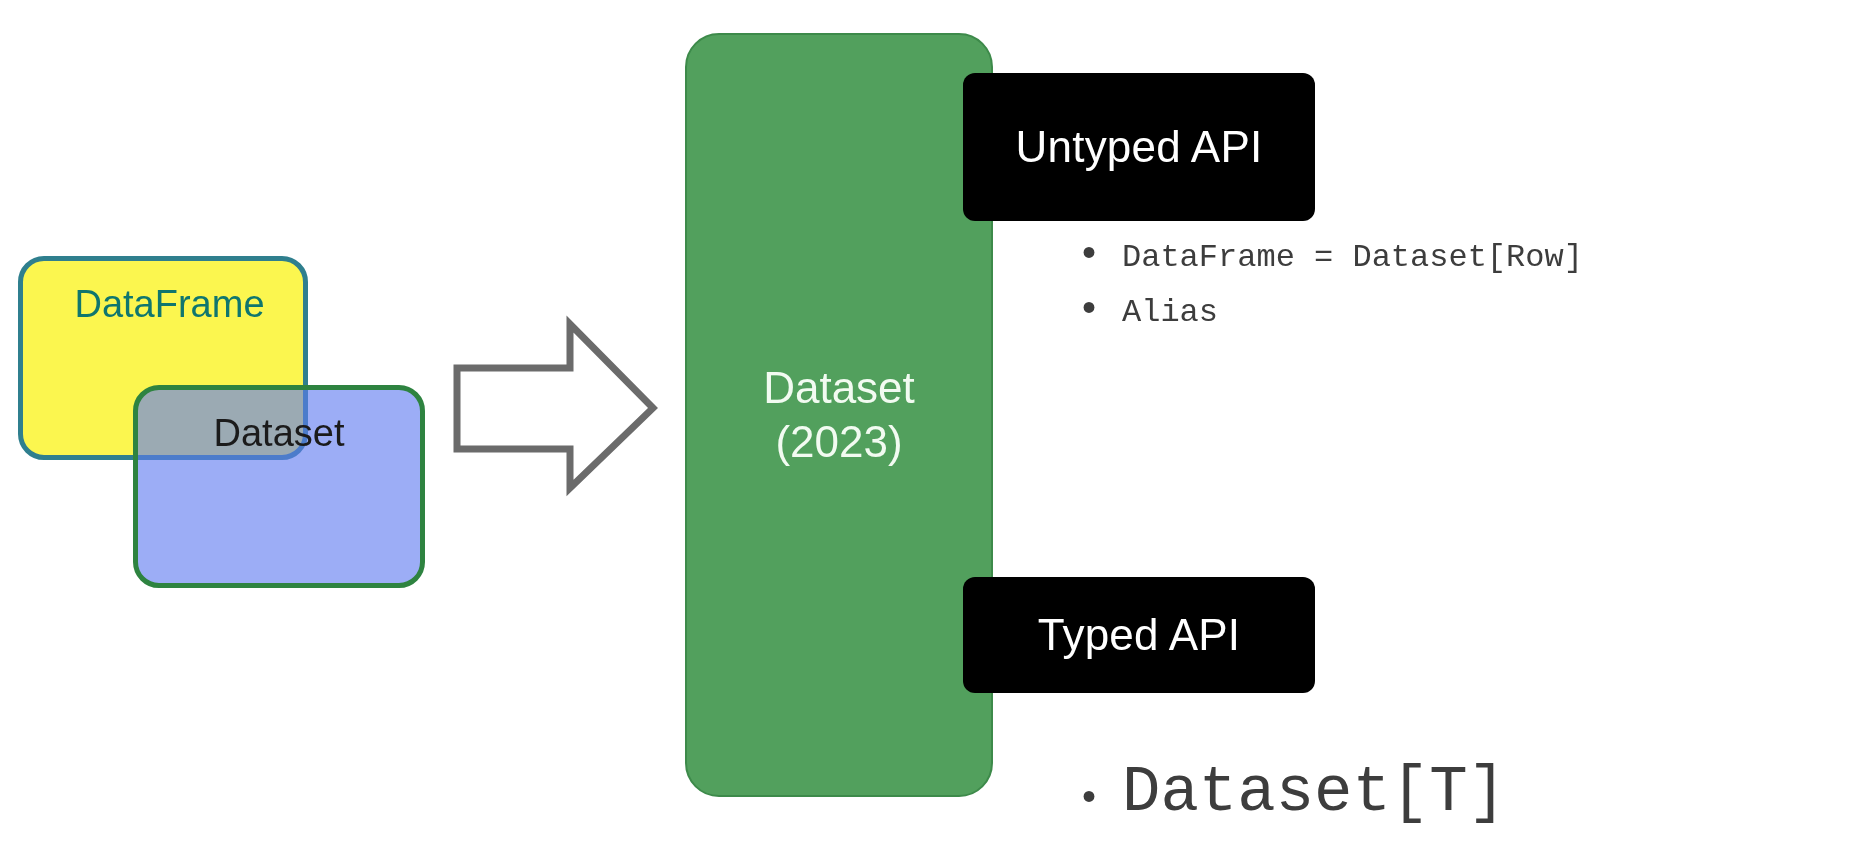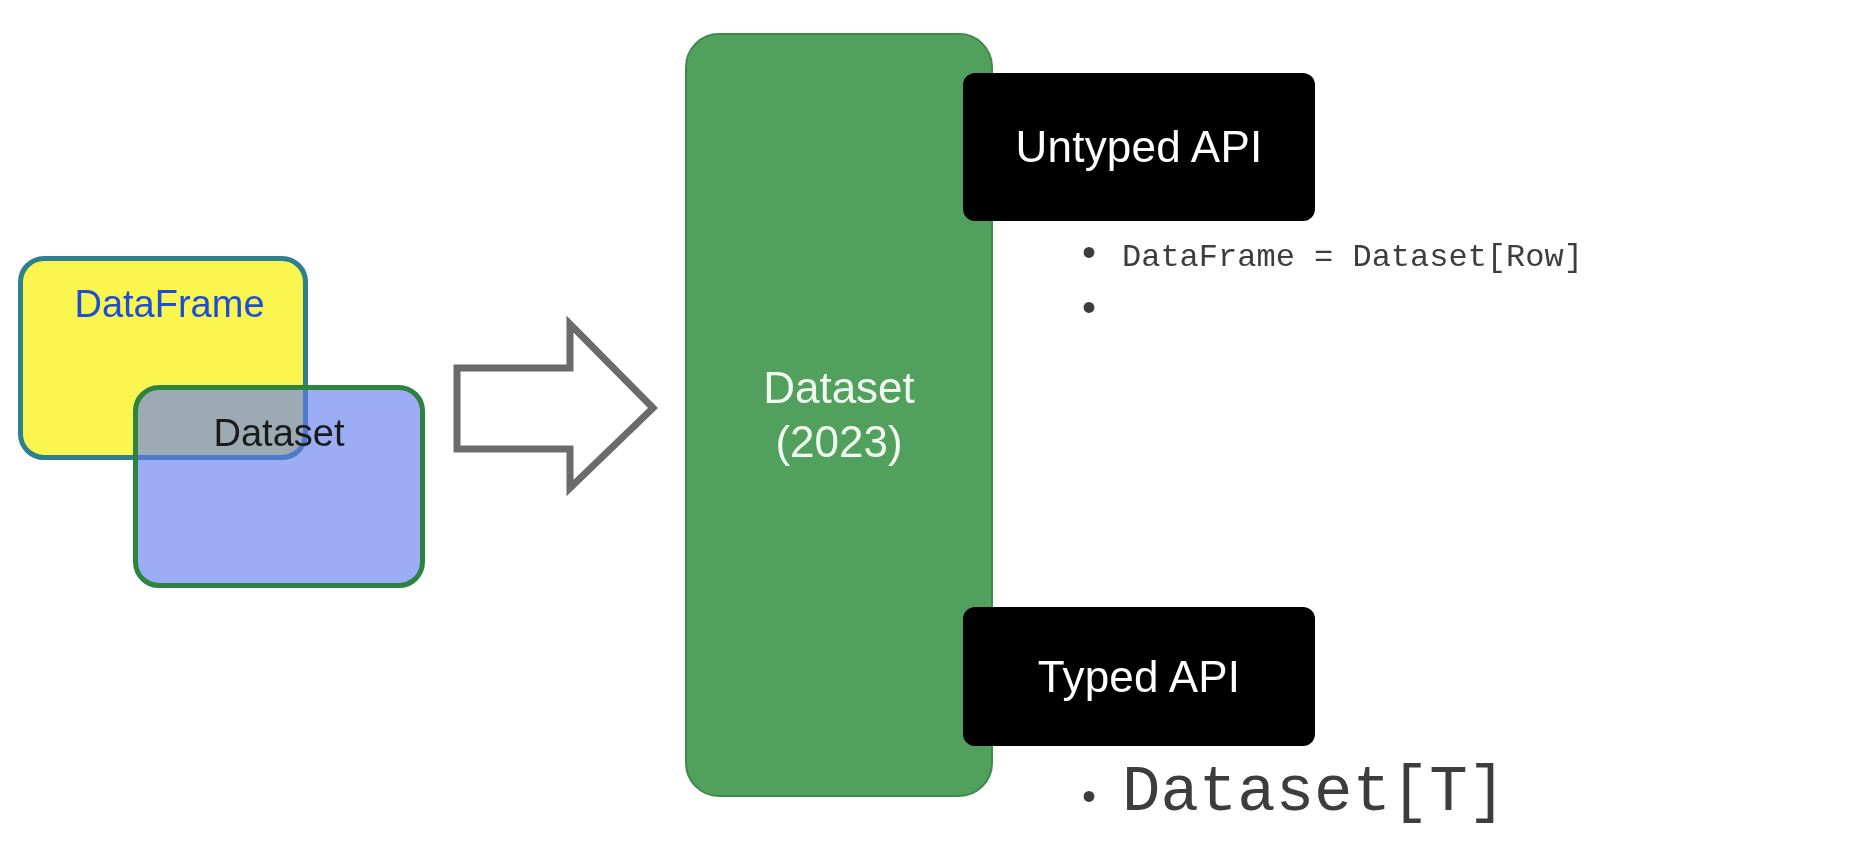--- a/index.html
+++ b/index.html
@@ -37,21 +37,21 @@
     border: 5px solid #2f7f8e;
     z-index: 2;
   }
   #dataframe-box .venn-label {
     position: absolute;
     top: 22px;
     left: 13px;
     right: 0;
     text-align: center;
     font-size: 38px;
-    color: #1d4ed8;
+    color: #0f766e;
     font-family: "Liberation Sans", sans-serif;
   }
 
   #dataset-box {
     left: 133px;
     top: 385px;
     width: 292px;
     height: 203px;
     background: rgba(96, 123, 240, 0.62);
     border: 5px solid #2e8340;
@@ -122,23 +122,23 @@
   }
 
   #untyped-api-pill {
     left: 963px;
     top: 73px;
     width: 352px;
     height: 148px;
   }
   #typed-api-pill {
     left: 963px;
-    top: 607px;
+    top: 577px;
     width: 352px;
-    height: 139px;
+    height: 116px;
     justify-content: center;
   }
 
   
   .bullet-list {
     position: absolute;
     z-index: 3;
     margin: 0;
     padding: 0;
     list-style: none;
@@ -200,20 +200,21 @@
     <span class="pill-label">Untyped API</span>
   </div>
 
   <ul class="bullet-list" id="untyped-bullets">
     <li class="bullet-row">
       <span class="bullet-dot">•</span>
       <span class="bullet-text">DataFrame = Dataset[Row]</span>
     </li>
     <li class="bullet-row">
       <span class="bullet-dot">•</span>
+      <span class="bullet-text">Alias</span>
     </li>
   </ul>
 
   <div class="api-pill" id="typed-api-pill">
     <span class="pill-label">Typed API</span>
   </div>
 
   <ul class="bullet-list" id="typed-bullets">
     <li class="bullet-row">
       <span class="bullet-dot">•</span>

